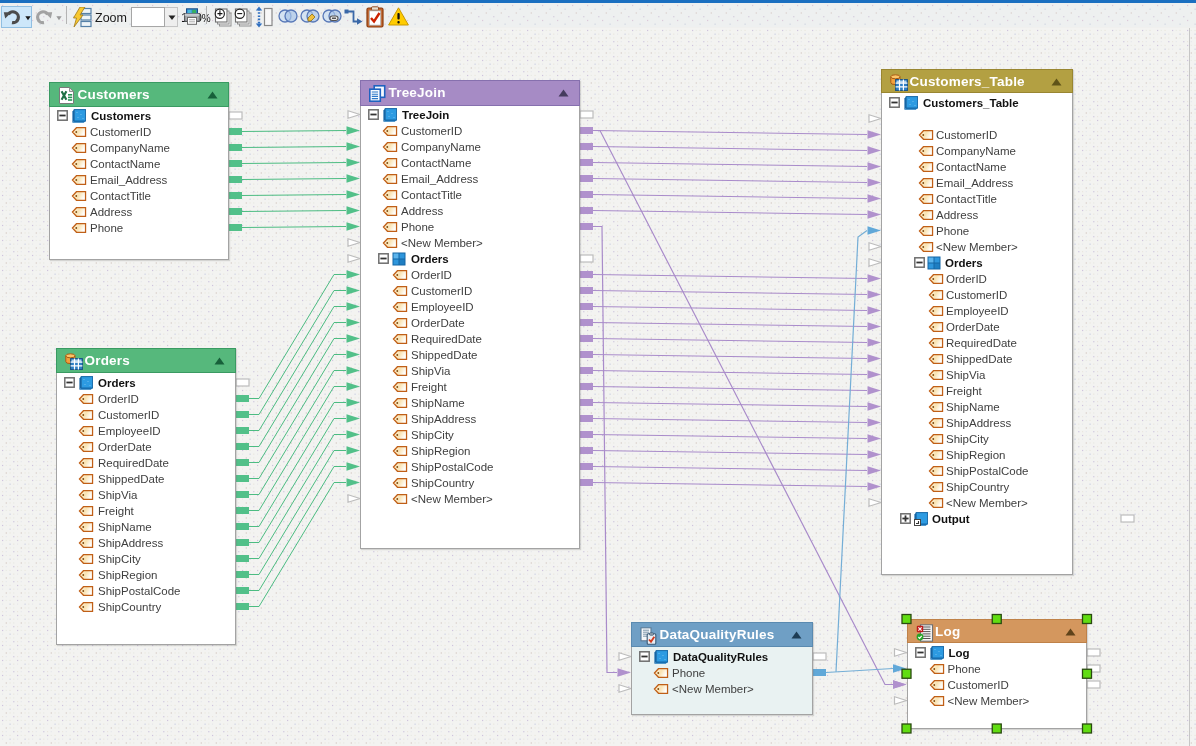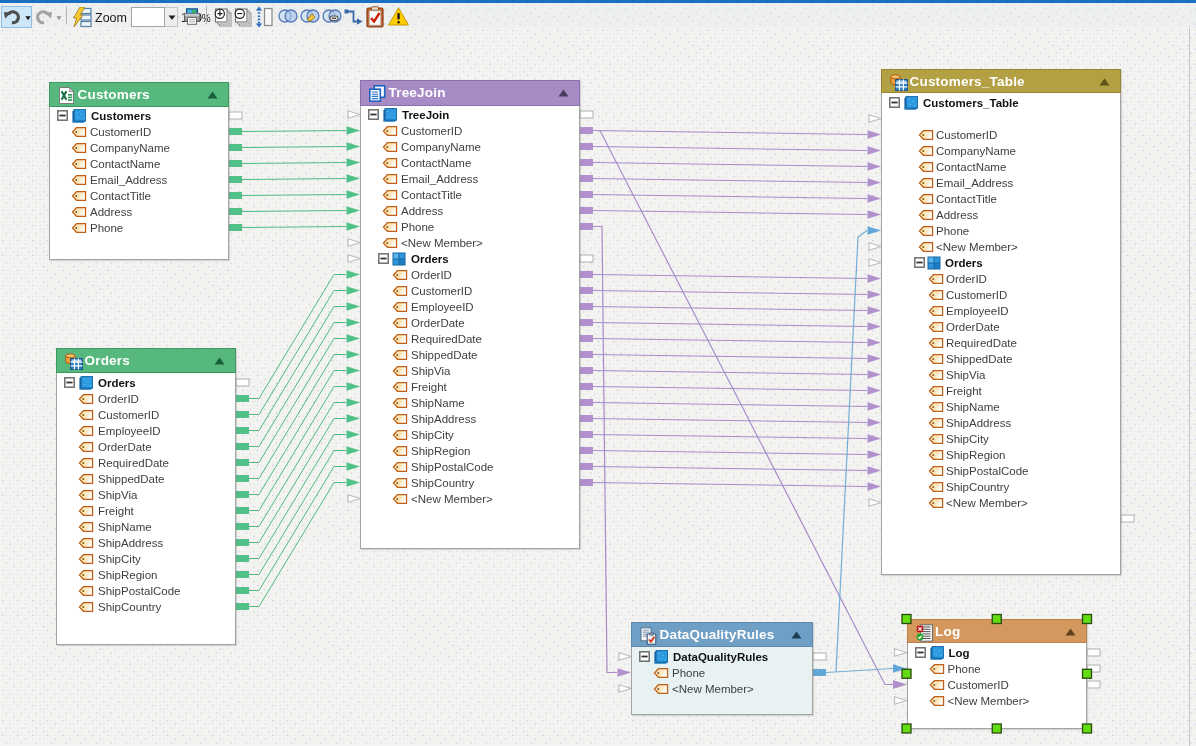--- a/index.html
+++ b/index.html
@@ -812,21 +812,21 @@
                 <stop offset="1" stop-color="#ffffff"></stop>
               </linearGradient>
             </defs>
 <polygon points="0.8,5.5 5.2,0.8 15.2,0.8 15.2,10.2 5.2,10.2" fill="url(#tg33)" stroke="#c05f17" stroke-width="1.4"></polygon>
 <circle cx="5" cy="5.5" r="1" fill="#7a4a10"></circle>
 </svg>
           <span class="ftxt" style="left:50px;">&lt;New Member&gt;</span>
         </div>
       </div>
     </div>
-    <div class="box" style="left:881px;top:41px;width:240px;height:506px;">
+    <div class="box" style="left:881px;top:41px;width:192px;height:506px;">
       <div class="hdr" style="height:24px;background:#b3a042;border:1px solid #998631;">
         <span class="hicon"><svg width="18" height="17" viewBox="0 0 18 17">
 <path d="M0.8 2.8 L0.8 8.6 A4.6 2 0 0 0 10 8.6 L10 2.8 Z" fill="#f2a03c" stroke="#a85c14" stroke-width="1"></path>
 <ellipse cx="5.4" cy="2.8" rx="4.6" ry="2" fill="#fbc468" stroke="#a85c14" stroke-width="1"></ellipse>
 <rect x="5.6" y="5.6" width="11.8" height="11" fill="#2e7fc4" stroke="#174f84" stroke-width="1"></rect>
 <rect x="6.6" y="6.6" width="9.8" height="2.2" fill="#aed0ec"></rect>
 <path d="M5.6 9.2 H17.4 M5.6 12.8 H17.4 M9.5 5.6 V16.6 M13.4 5.6 V16.6" stroke="#fff" stroke-width="1.2"></path>
 </svg></span>
         <span class="htxt">Customers_Table</span>
         <svg class="htri" width="11" height="8" viewBox="0 0 11 8">
@@ -1179,20 +1179,36 @@
               <linearGradient id="tg59" x1="0" y1="0" x2="1" y2="0.35">
 <stop offset="0" stop-color="#fdf3dd"></stop>
                 <stop offset="0.55" stop-color="#fae3b2"></stop>
                 <stop offset="1" stop-color="#ffffff"></stop>
               </linearGradient>
             </defs>
 <polygon points="0.8,5.5 5.2,0.8 15.2,0.8 15.2,10.2 5.2,10.2" fill="url(#tg59)" stroke="#c05f17" stroke-width="1.4"></polygon>
 <circle cx="5" cy="5.5" r="1" fill="#7a4a10"></circle>
 </svg>
           <span class="ftxt" style="left:64px;">&lt;New Member&gt;</span>
+        </div>
+        <div class="row" style="top:417.5px;">
+          <svg style="position:absolute;left:18px;top:2.5px" width="11" height="11" viewBox="0 0 11 11">
+<rect x="0.8" y="0.8" width="9.4" height="9.4" fill="#fff" stroke="#6e6e6e" stroke-width="1.5"></rect>
+<rect x="2.4" y="4.6" width="6.2" height="1.8" fill="#333"></rect>
+            <rect x="4.6" y="2.4" width="1.8" height="6.2" fill="#333"></rect>
+</svg>
+          <svg style="position:absolute;left:32px;top:1px" width="14" height="14" viewBox="0 0 14 14">
+<polygon points="2.2,0.6 13.6,0.6 13.6,12 2.2,12" fill="#2d9be2"></polygon>
+<polygon points="0.4,2.4 2.2,0.6 2.2,12 0.4,13.8" fill="#1565a5"></polygon>
+<polygon points="0.4,13.8 2.2,12 13.6,12 11.8,13.8" fill="#1b77bb"></polygon>
+<rect x="2.2" y="0.6" width="11.4" height="11.4" fill="none" stroke="#1467a6" stroke-width="1"></rect>
+<rect x="0.5" y="7.5" width="6" height="6" fill="#fff" stroke="#444" stroke-width="1"></rect>
+<path d="M2 11.5 L4.5 11.5 L4.5 9" stroke="#333" stroke-width="1.1" fill="none"></path>
+</svg>
+          <span class="ntxt" style="left:50px;">Output</span>
         </div>
       </div>
     </div>
     <div class="box" style="left:56px;top:320px;width:180px;height:297px;">
       <div class="hdr" style="height:25px;background:#56b87c;border:1px solid #3a9a62;">
         <span class="hicon"><svg width="18" height="17" viewBox="0 0 18 17">
 <path d="M0.8 2.8 L0.8 8.6 A4.6 2 0 0 0 10 8.6 L10 2.8 Z" fill="#f2a03c" stroke="#a85c14" stroke-width="1"></path>
 <ellipse cx="5.4" cy="2.8" rx="4.6" ry="2" fill="#fbc468" stroke="#a85c14" stroke-width="1"></ellipse>
 <rect x="5.6" y="5.6" width="11.8" height="11" fill="#2e7fc4" stroke="#174f84" stroke-width="1"></rect>
 <rect x="6.6" y="6.6" width="9.8" height="2.2" fill="#aed0ec"></rect>

